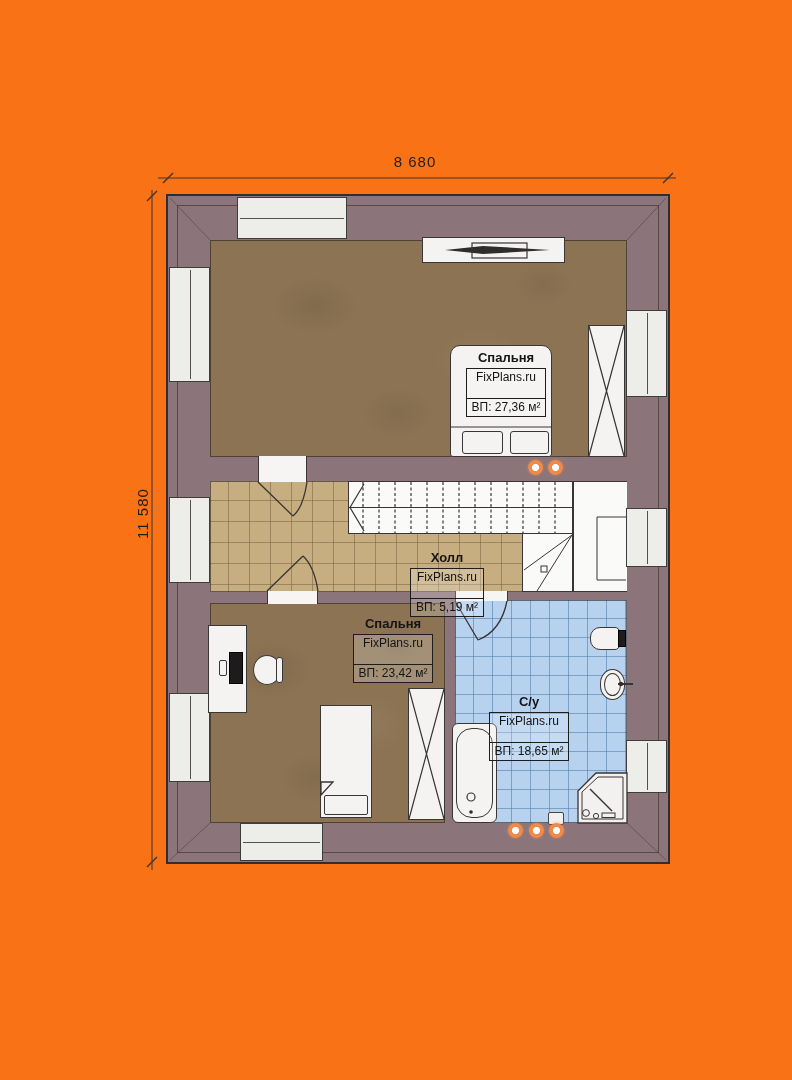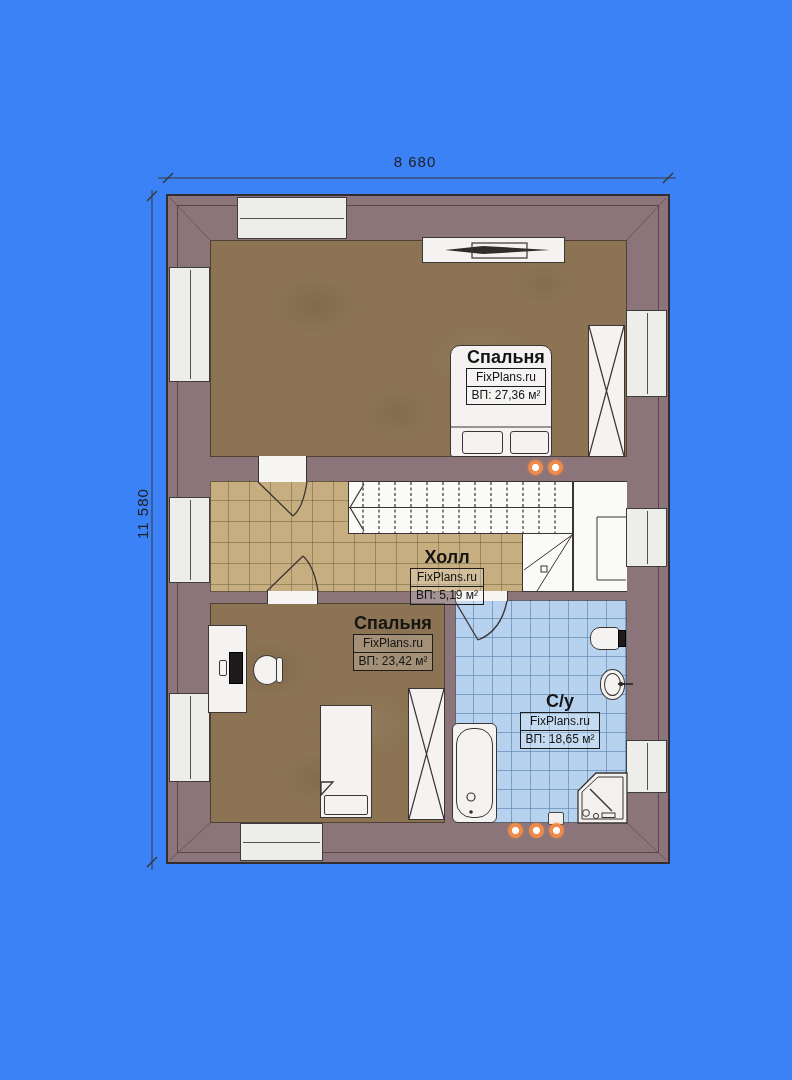--- a/index.html
+++ b/index.html
@@ -1,16 +1,16 @@
 <!DOCTYPE html>
 <html><head>
 <meta charset="utf-8">
 <style>
   html,body{margin:0;padding:0;background:#ffffff;}
-  .canvas{position:relative;width:792px;height:1080px;background:#3b82f6;overflow:hidden;
+  .canvas{position:relative;width:792px;height:1080px;background:#f97316;overflow:hidden;
           font-family:"Liberation Sans",sans-serif;color:#1c1c1c;}
 
   
   .dim{position:absolute;font-size:15px;color:#1f1f1f;text-align:center;letter-spacing:1px;z-index:40;}
   .dim-top{left:355px;top:153px;width:120px;}
   .dim-left{left:82px;top:505px;width:120px;transform:rotate(-90deg);transform-origin:center;}
 
   
   .building{position:absolute;left:166px;top:194px;width:504px;height:670px;box-sizing:border-box;
             background:#8c757a;border:2.5px solid #342d2f;z-index:1;}
@@ -43,24 +43,24 @@
 
   
   .stair-white{position:absolute;background:#fafaf8;box-sizing:border-box;border:1px solid #3a3434;z-index:8;}
 
   
   .furn{position:absolute;background:#f4f3f1;border:1.5px solid #3a3636;box-sizing:border-box;z-index:15;}
   .dark{background:#1d1b1b;border:1px solid #000;}
 
   
   .room-label{position:absolute;width:130px;text-align:center;z-index:30;color:#141414;}
-  .room-name{font-weight:bold;font-size:18px;line-height:17px;margin-bottom:2px;}
+  .room-name{font-weight:bold;font-size:13px;line-height:17px;margin-bottom:2px;}
   .label-stack{display:inline-block;border:1.5px solid #1d1d1d;background:rgba(252,252,250,.22);}
   .label-row{padding:0 5px;font-size:12px;line-height:17px;white-space:nowrap;}
-  .label-row + .label-row{border-top:1.5px solid #1d1d1d;}
+  .label-row + .label-row{border-top:1.5px solid #1d1d1d;margin-top:12px;}
 
   
   .dot{position:absolute;width:15px;height:15px;border-radius:50%;z-index:26;
        background:radial-gradient(circle at 50% 50%,#ffffff 0 31%,#ef8a4b 36% 76%,#d9772f 80%,rgba(217,119,47,0) 86%);
        box-shadow:0 0 3px rgba(240,140,70,.7);}
   .pipe{position:absolute;background:#f2f1ef;border:1.2px solid #4a4444;border-radius:2px;z-index:24;box-sizing:border-box;}
 
   svg.overlay{position:absolute;left:0;top:0;z-index:22;pointer-events:none;}
 </style>
 </head>
@@ -190,21 +190,21 @@
   </div>
 
   <div class="room-label" style="left:328px;top:615px;">
     <div class="room-name">Спальня</div>
     <div class="label-stack">
       <div class="label-row">FixPlans.ru</div>
       <div class="label-row">ВП: 23,42 м²</div>
     </div>
   </div>
 
-  <div class="room-label" style="left:495px;top:693px;">
+  <div class="room-label" style="left:464px;top:693px;">
     <div class="room-name">С/у</div>
     <div class="label-stack">
       <div class="label-row">FixPlans.ru</div>
       <div class="label-row">ВП: 18,65 м²</div>
     </div>
   </div>
 
 </div>
 
 </body></html>

